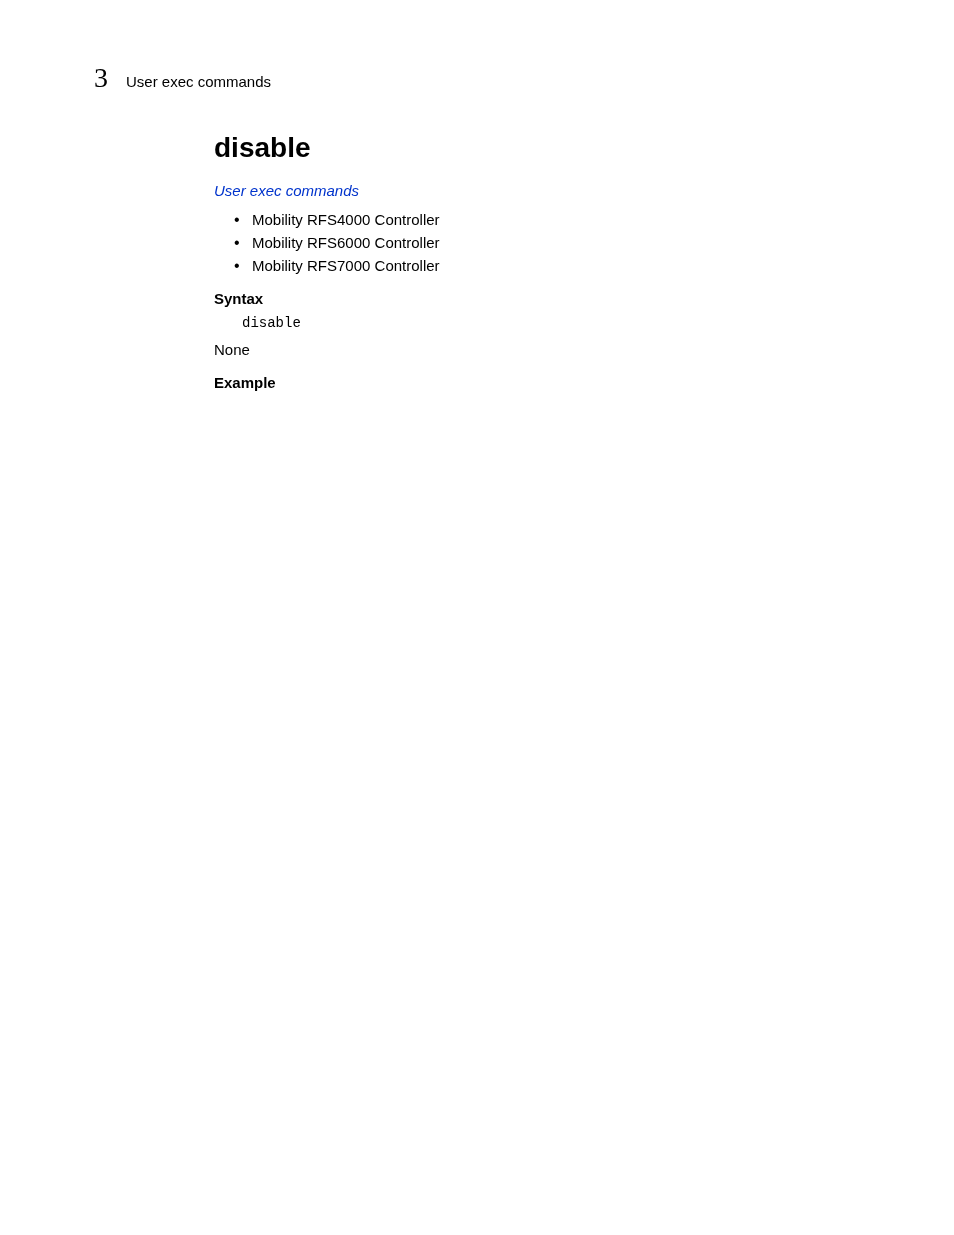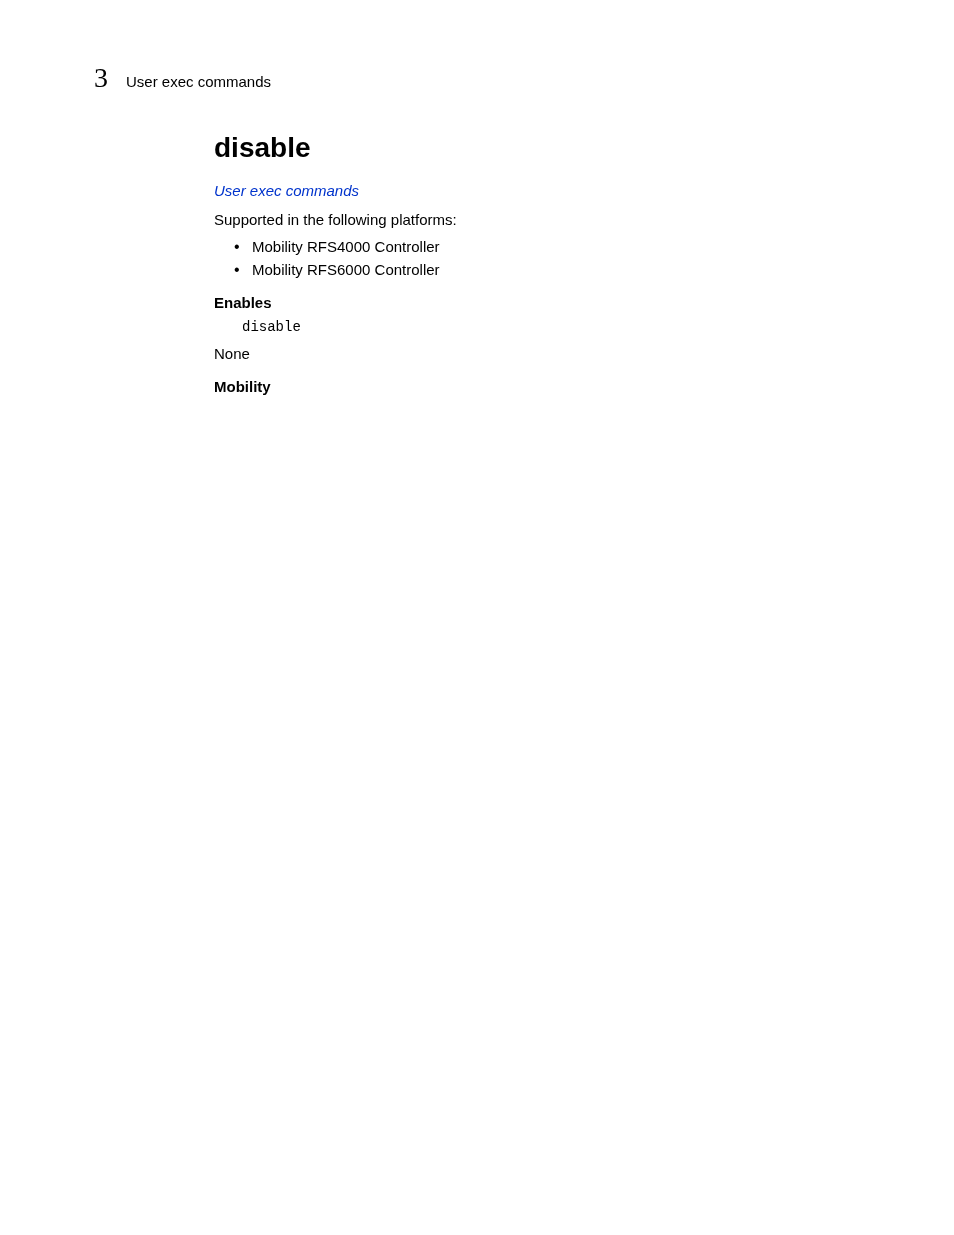--- a/index.html
+++ b/index.html
@@ -106,26 +106,26 @@
   <span class="chapter-number">3</span>
   <span class="header-text">User exec commands</span>
 </div>
 
 <div class="content">
   <h1 class="main-title">disable</h1>
 
   <a class="link">User exec commands</a>
 
 
-  <p class="supported-text">Supported in the following platforms:</p>
 
   <ul class="platform-list">
     <li>Mobility RFS4000 Controller</li>
     <li>Mobility RFS6000 Controller</li>
+    <li>Mobility RFS7000 Controller</li>
   </ul>
 
-  <div class="section-heading">Enables</div>
+  <div class="section-heading">Syntax</div>
   <div class="code-block">disable</div>
 
   <p class="param-text">None</p>
 
-  <div class="section-heading">Mobility</div>
+  <div class="section-heading">Example</div>
 </div>
 
 </body></html>

